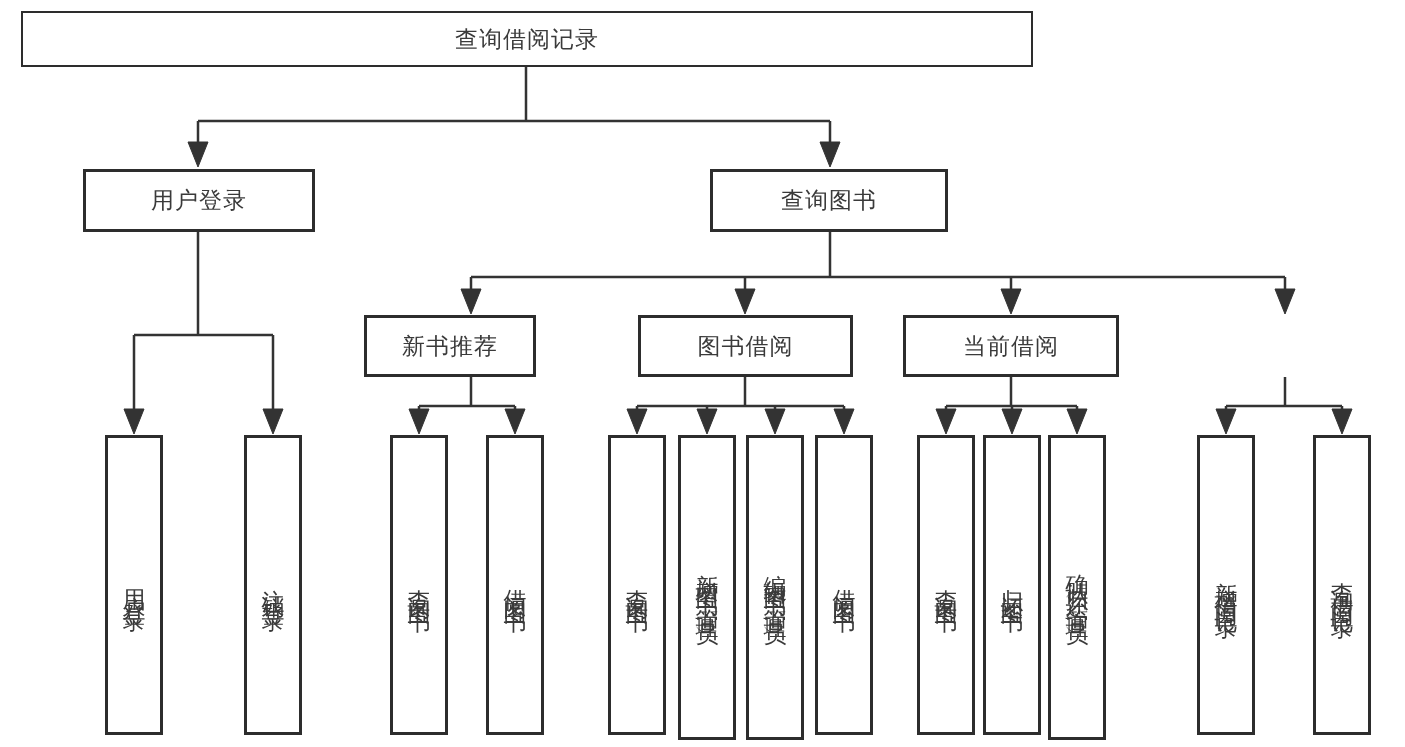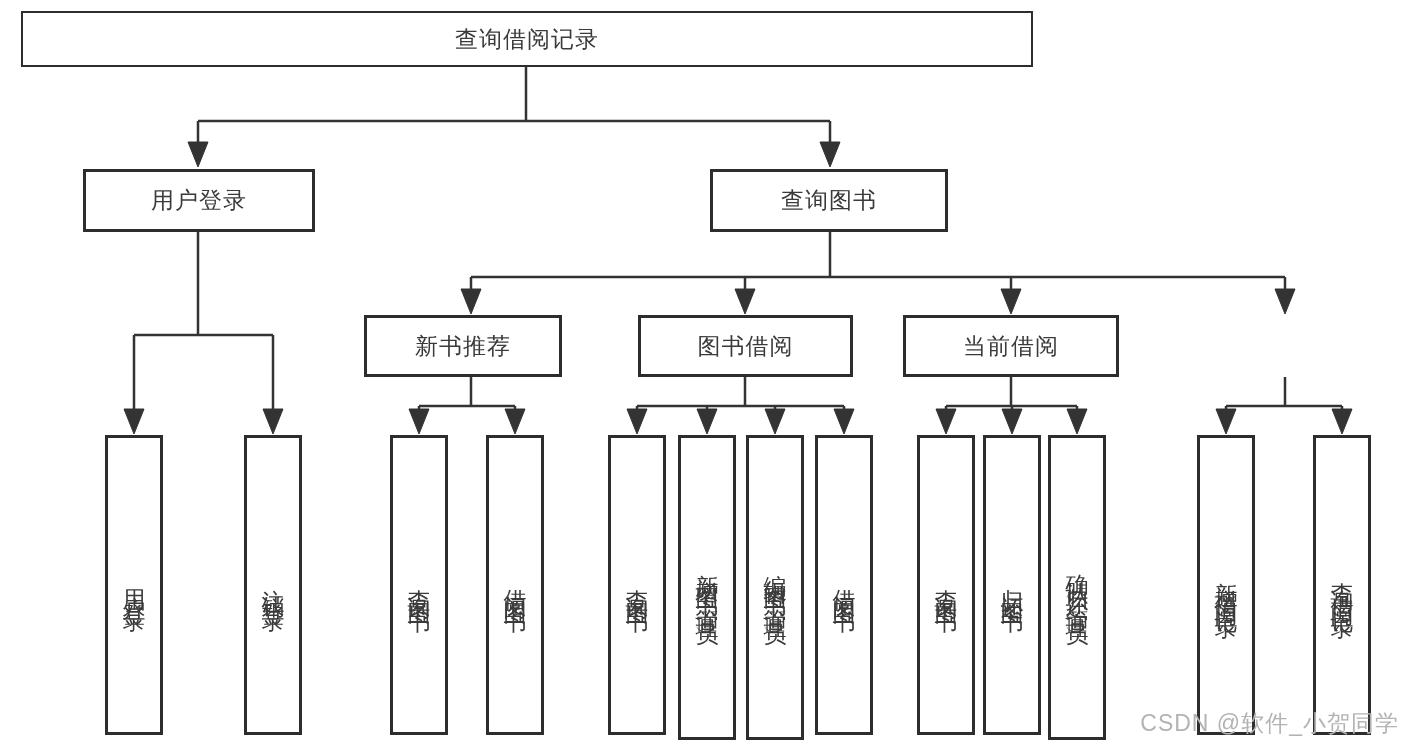--- a/index.html
+++ b/index.html
@@ -100,21 +100,21 @@
     <span>查询借阅记录</span>
   </div>
 
   <div class="node h-node" style="left:83px; top:169px; width:232px; height:63px;">
     <span>用户登录</span>
   </div>
   <div class="node h-node" style="left:710px; top:169px; width:238px; height:63px;">
     <span>查询图书</span>
   </div>
 
-  <div class="node h-node" style="left:364px; top:315px; width:198px; height:62px;">
+  <div class="node h-node" style="left:364px; top:315px; width:172px; height:62px;">
     <span>新书推荐</span>
   </div>
   <div class="node h-node" style="left:638px; top:315px; width:215px; height:62px;text-align:center;">
     <span>图书借阅</span>
   </div>
   <div class="node h-node" style="left:903px; top:315px; width:216px; height:62px;font-family:Liberation Serif, serif;">
     <span>当前借阅</span>
   </div>
 
   <div class="node v-node" style="left:105px; top:435px; width:58px; height:300px;">
@@ -154,14 +154,13 @@
     <span>确认归还（管理员）</span>
   </div>
 
   <div class="node v-node" style="left:1197px; top:435px; width:58px; height:300px;">
     <span>新增借阅记录</span>
   </div>
   <div class="node v-node" style="left:1313px; top:435px; width:58px; height:300px;">
     <span>查询借阅记录</span>
   </div>
 
-  <div id="watermark">CSDN @软件_小贺同学</div>
 </div>
 
 </body></html>

